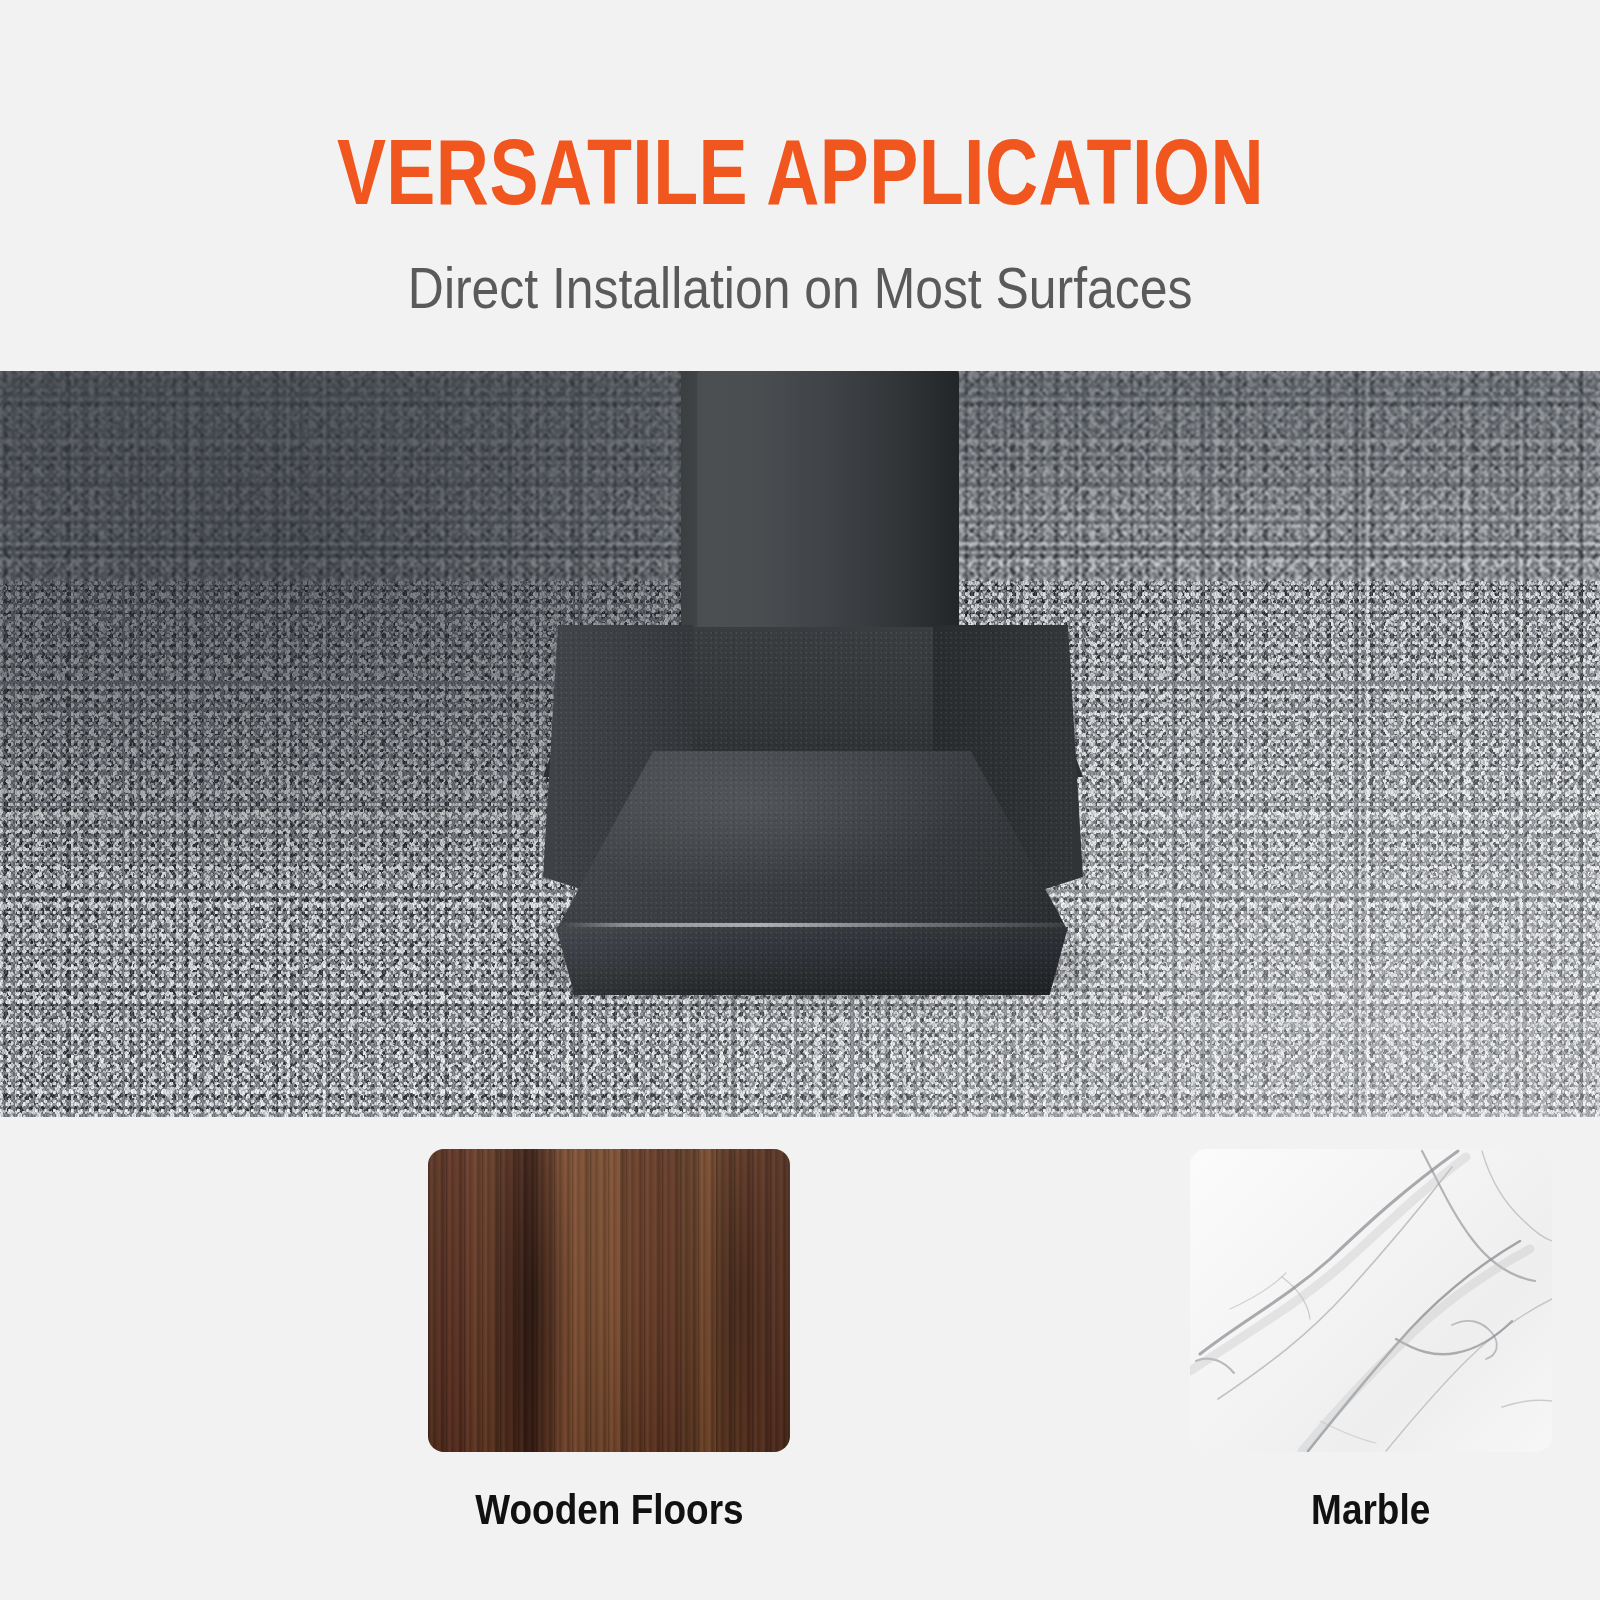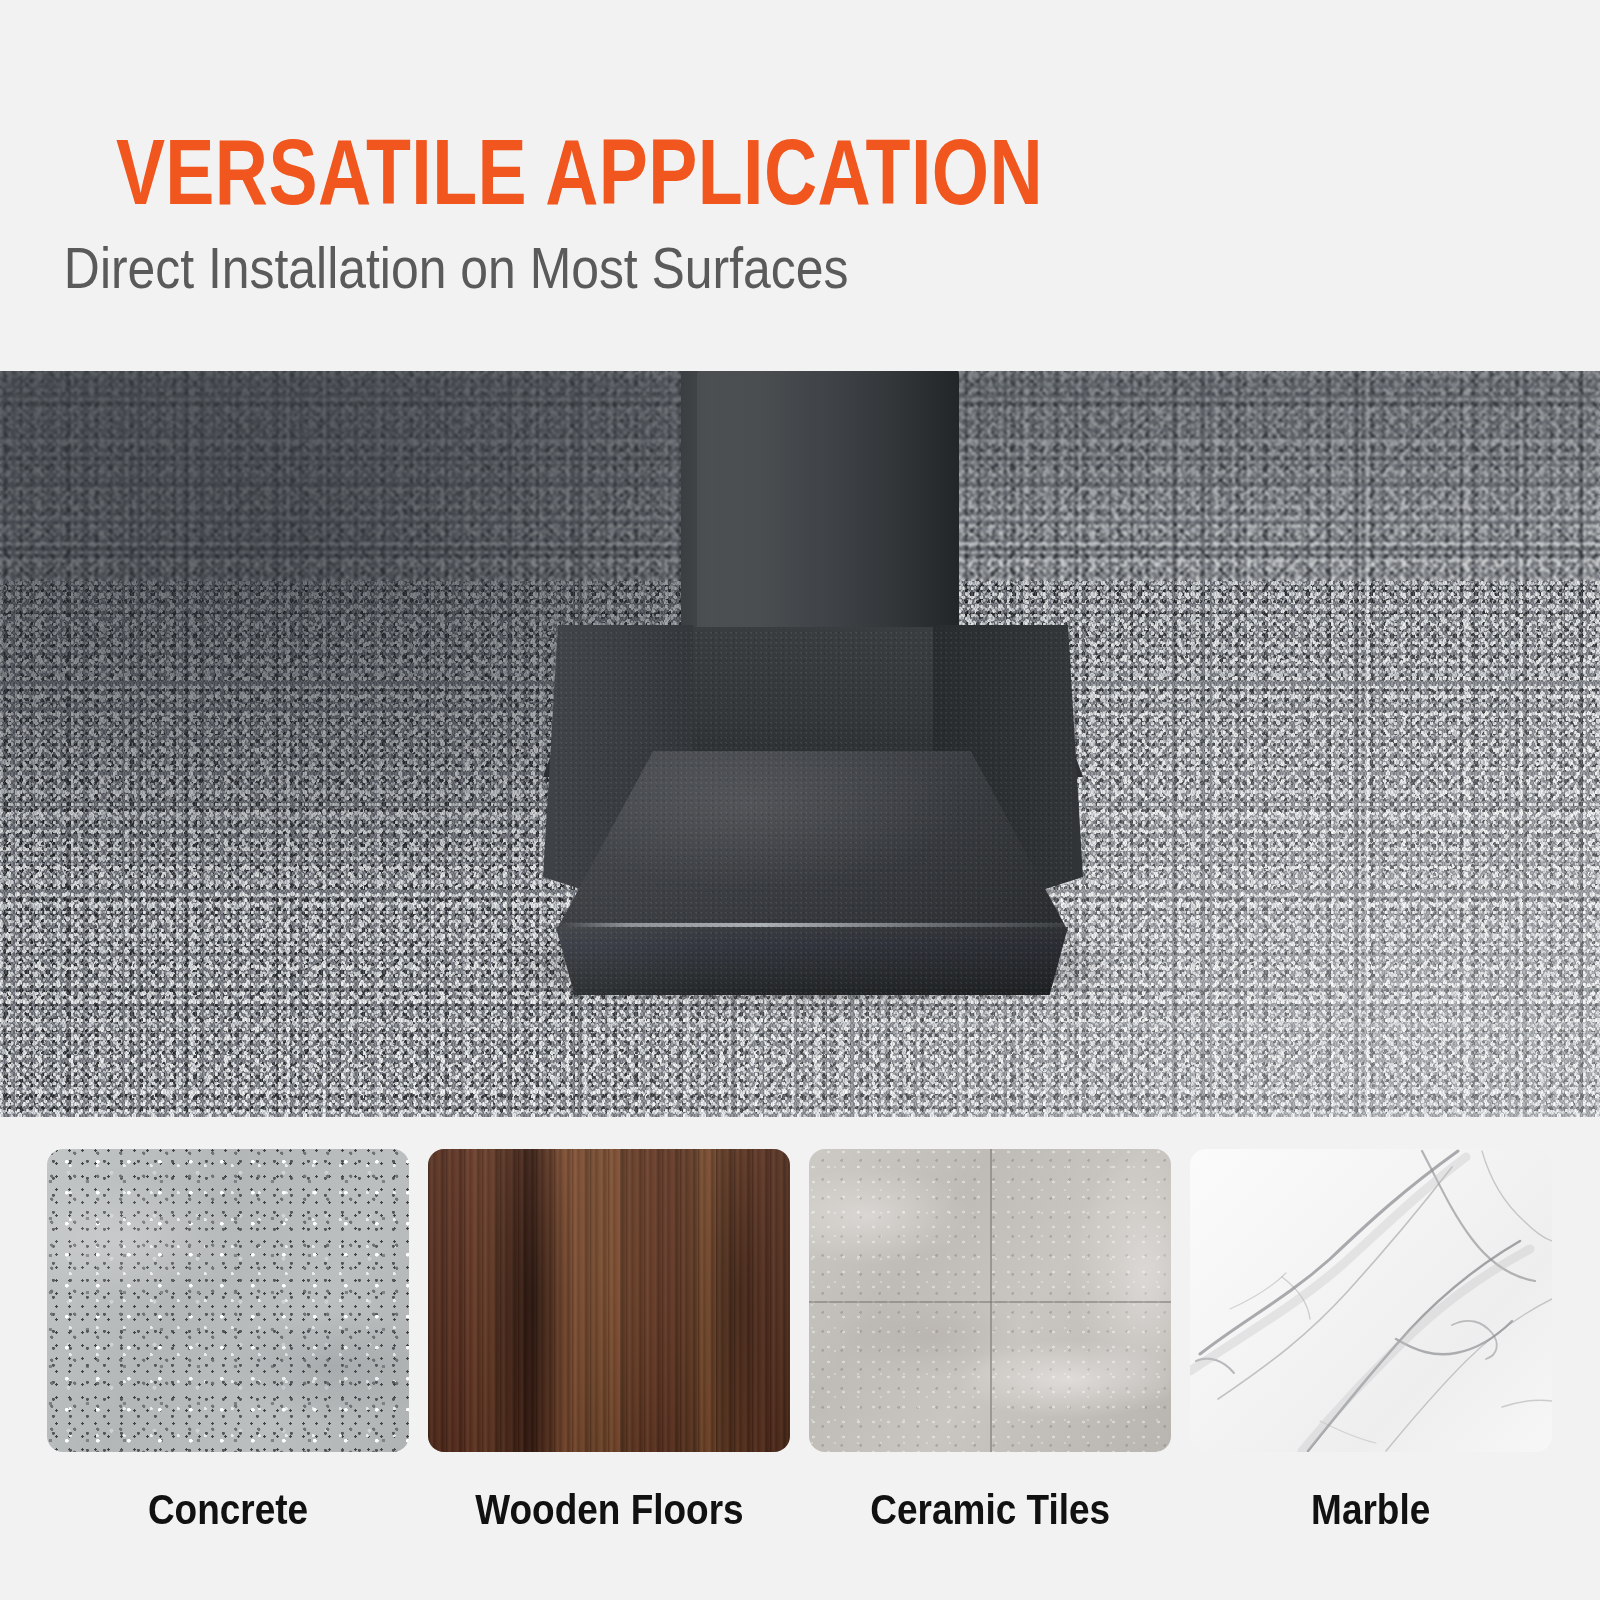--- a/index.html
+++ b/index.html
@@ -9,21 +9,21 @@
     font-family:"Liberation Sans", sans-serif;
     overflow:hidden;
     position:relative;
   }
 
   
   #header {
     position:absolute; left:0; top:0; width:1600px; height:371px;
     background:#f2f2f2;
     display:flex; flex-direction:column;
-    align-items:flex-start; justify-content:flex-start;
+    align-items:center; justify-content:flex-start;gap:20px;
   }
   #headline {
     margin-top:130px;
     font-size:92px;
     line-height:0.92;
     font-weight:700;
     letter-spacing:0.5px;
     color:#f0561d;
     font-family:"Liberation Sans Narrow","Liberation Sans", sans-serif;
     transform:scaleX(0.80);
@@ -317,38 +317,26 @@
     <div id="flange-top-hilite"></div>
     <div id="flange-step-edge"></div>
     <div id="flange-skirt"></div>
     <div id="flange-skirt-shade"></div>
     <div id="metal-grain"></div>
   </div>
 </div>
 
 <div id="swatch-strip">
 
-  <div class="swatch-cell" style="left:47px;">
-    <div class="swatch-tile tex-concrete"></div>
-    <div class="swatch-label">Concrete</div>
-  </div>
 
   <div class="swatch-cell" style="left:428px;align-items:center;">
     <div class="swatch-tile tex-wood"></div>
     <div class="swatch-label">Wooden Floors</div>
   </div>
 
-  <div class="swatch-cell" style="left:809px;">
-    <div class="swatch-tile tex-tile">
-      <div class="veins"></div>
-      <div class="grout-v"></div>
-      <div class="grout-h"></div>
-    </div>
-    <div class="swatch-label">Ceramic Tiles</div>
-  </div>
 
   <div class="swatch-cell" style="left:1190px;">
     <div class="swatch-tile tex-marble">
       <svg viewBox="0 0 362 303" preserveAspectRatio="none">
         <g fill="none" stroke="#8e9094" stroke-linecap="round">
           <path d="M10,205 C55,170 95,150 140,110 C180,72 215,40 268,2" stroke-width="3" opacity=".75"></path>
           <path d="M28,250 C80,215 118,186 158,142 C196,100 228,62 262,18" stroke-width="1.6" opacity=".5"></path>
           <path d="M118,302 C150,262 176,230 206,196 C242,154 282,120 330,92" stroke-width="2.6" opacity=".8"></path>
           <path d="M196,302 C224,268 250,238 276,212 C306,182 338,162 362,150" stroke-width="1.4" opacity=".45"></path>
           <path d="M232,2 C250,36 262,64 282,90 C300,114 322,128 345,132" stroke-width="2.2" opacity=".65"></path>

